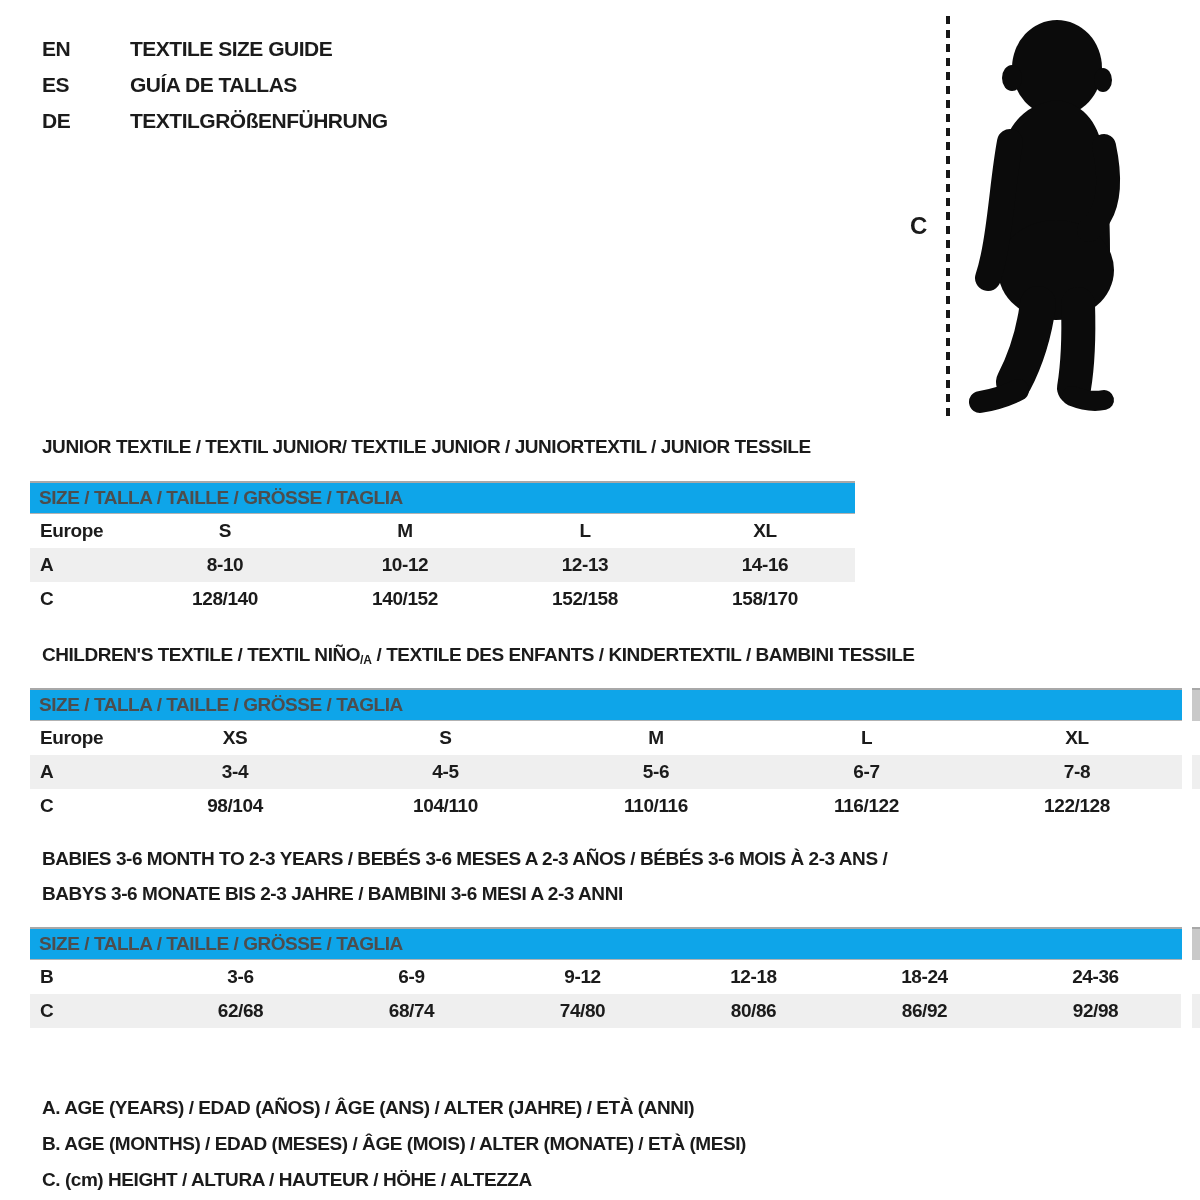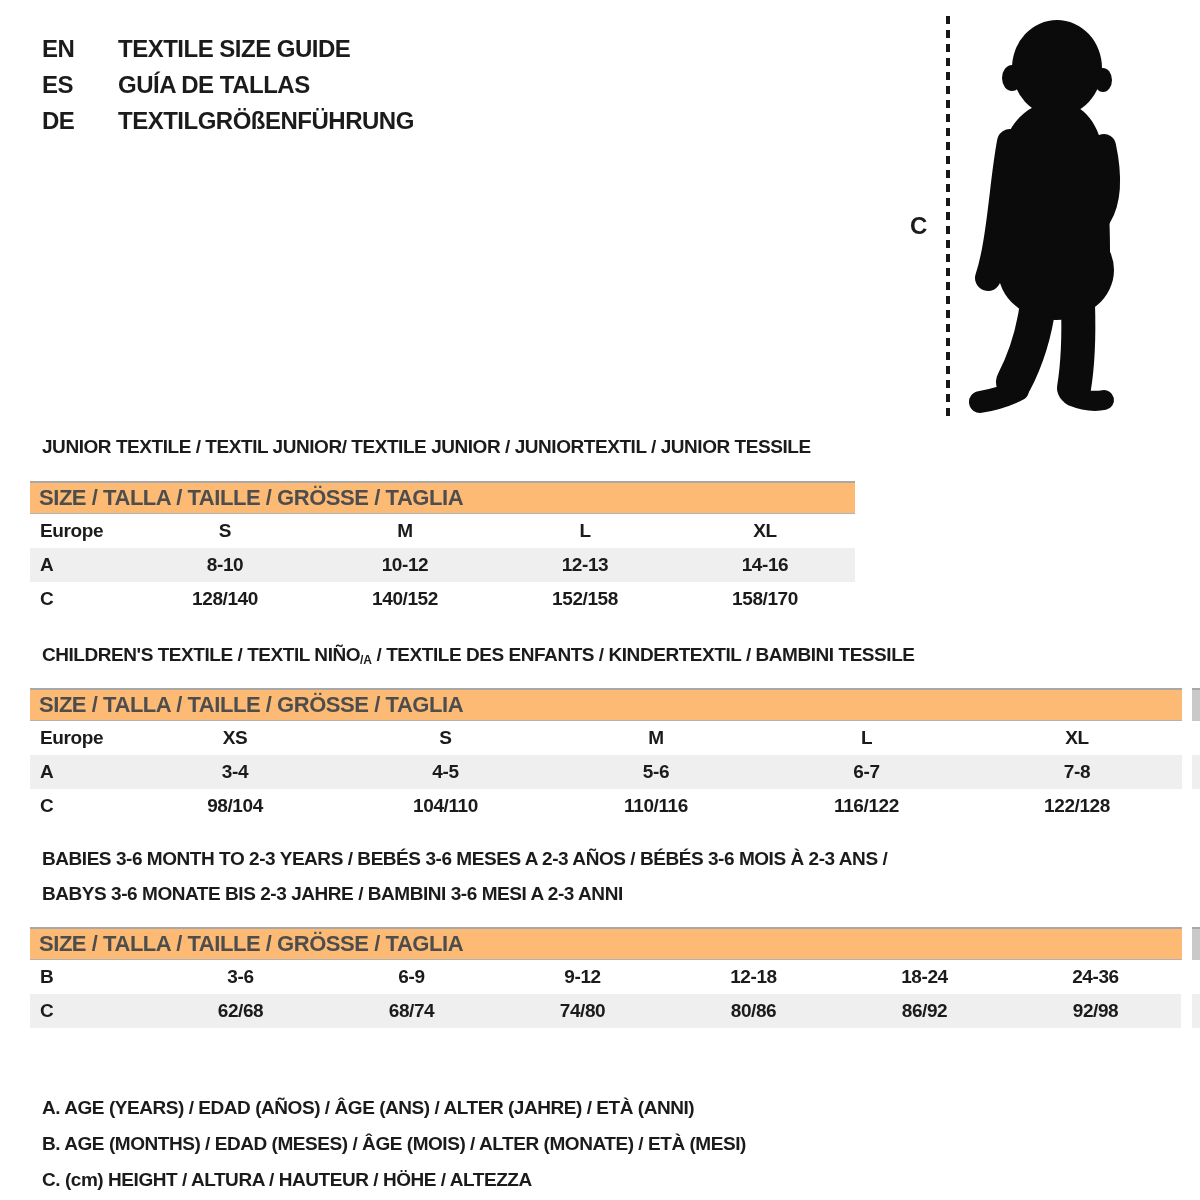--- a/index.html
+++ b/index.html
@@ -3,37 +3,37 @@
 <meta charset="utf-8">
 <style>
   html,body{margin:0;padding:0;background:#ffffff;}
   .page{
     position:relative;width:1200px;height:1200px;background:#ffffff;overflow:hidden;
     font-family:"Liberation Sans","DejaVu Sans",sans-serif;font-weight:700;
     color:#1b1b1b;letter-spacing:-0.4px;
   }
   
   .lang-block{position:absolute;left:42px;top:31px;}
-  .lang-row{display:grid;grid-template-columns:76px auto;height:36px;align-items:center;font-size:24px;letter-spacing:-0.5px;}
+  .lang-row{display:grid;grid-template-columns:76px auto;height:36px;align-items:center;font-size:21px;letter-spacing:-0.5px;gap:12px;}
   
   .measure-line{
     position:absolute;left:946px;top:16px;width:4px;height:400px;
     background:repeating-linear-gradient(to bottom,#161616 0 8px,transparent 8px 14px);
   }
   .measure-label{position:absolute;left:910px;top:212px;font-size:24px;}
   .baby-svg{position:absolute;left:962px;top:14px;width:180px;height:406px;}
   
   .sec-title{position:absolute;left:42px;font-size:19px;letter-spacing:-0.45px;white-space:nowrap;}
   .sub-a{font-size:12px;position:relative;top:3px;letter-spacing:-0.2px;}
   
   .size-bar{
     position:absolute;left:30px;height:33px;box-sizing:border-box;
-    background:#fdba74;border-top:2px solid #a8a8a8;border-bottom:1px solid #b2b2b2;
+    background:#0ea5e9;border-top:2px solid #a8a8a8;border-bottom:1px solid #b2b2b2;
     display:flex;align-items:center;padding-left:9px;
-    color:#4d4d4d;font-size:22px;letter-spacing:-0.45px;
+    color:#4d4d4d;font-size:19px;letter-spacing:-0.45px;
   }
   
   table.tbl{position:absolute;border-collapse:collapse;table-layout:fixed;font-size:19px;letter-spacing:-0.4px;}
   table.tbl td{height:34px;padding:0;text-align:center;vertical-align:middle;}
   table.tbl td.lbl{text-align:left;padding-left:10px;}
   tr.stripe td{background:#efefef;}
   
   .sliver{position:absolute;left:1192px;width:8px;}
   .sliver.bar{background:#c9c9c9;border-top:2px solid #a8a8a8;box-sizing:border-box;height:33px;}
   .sliver.stripe{background:#efefef;height:34px;}

